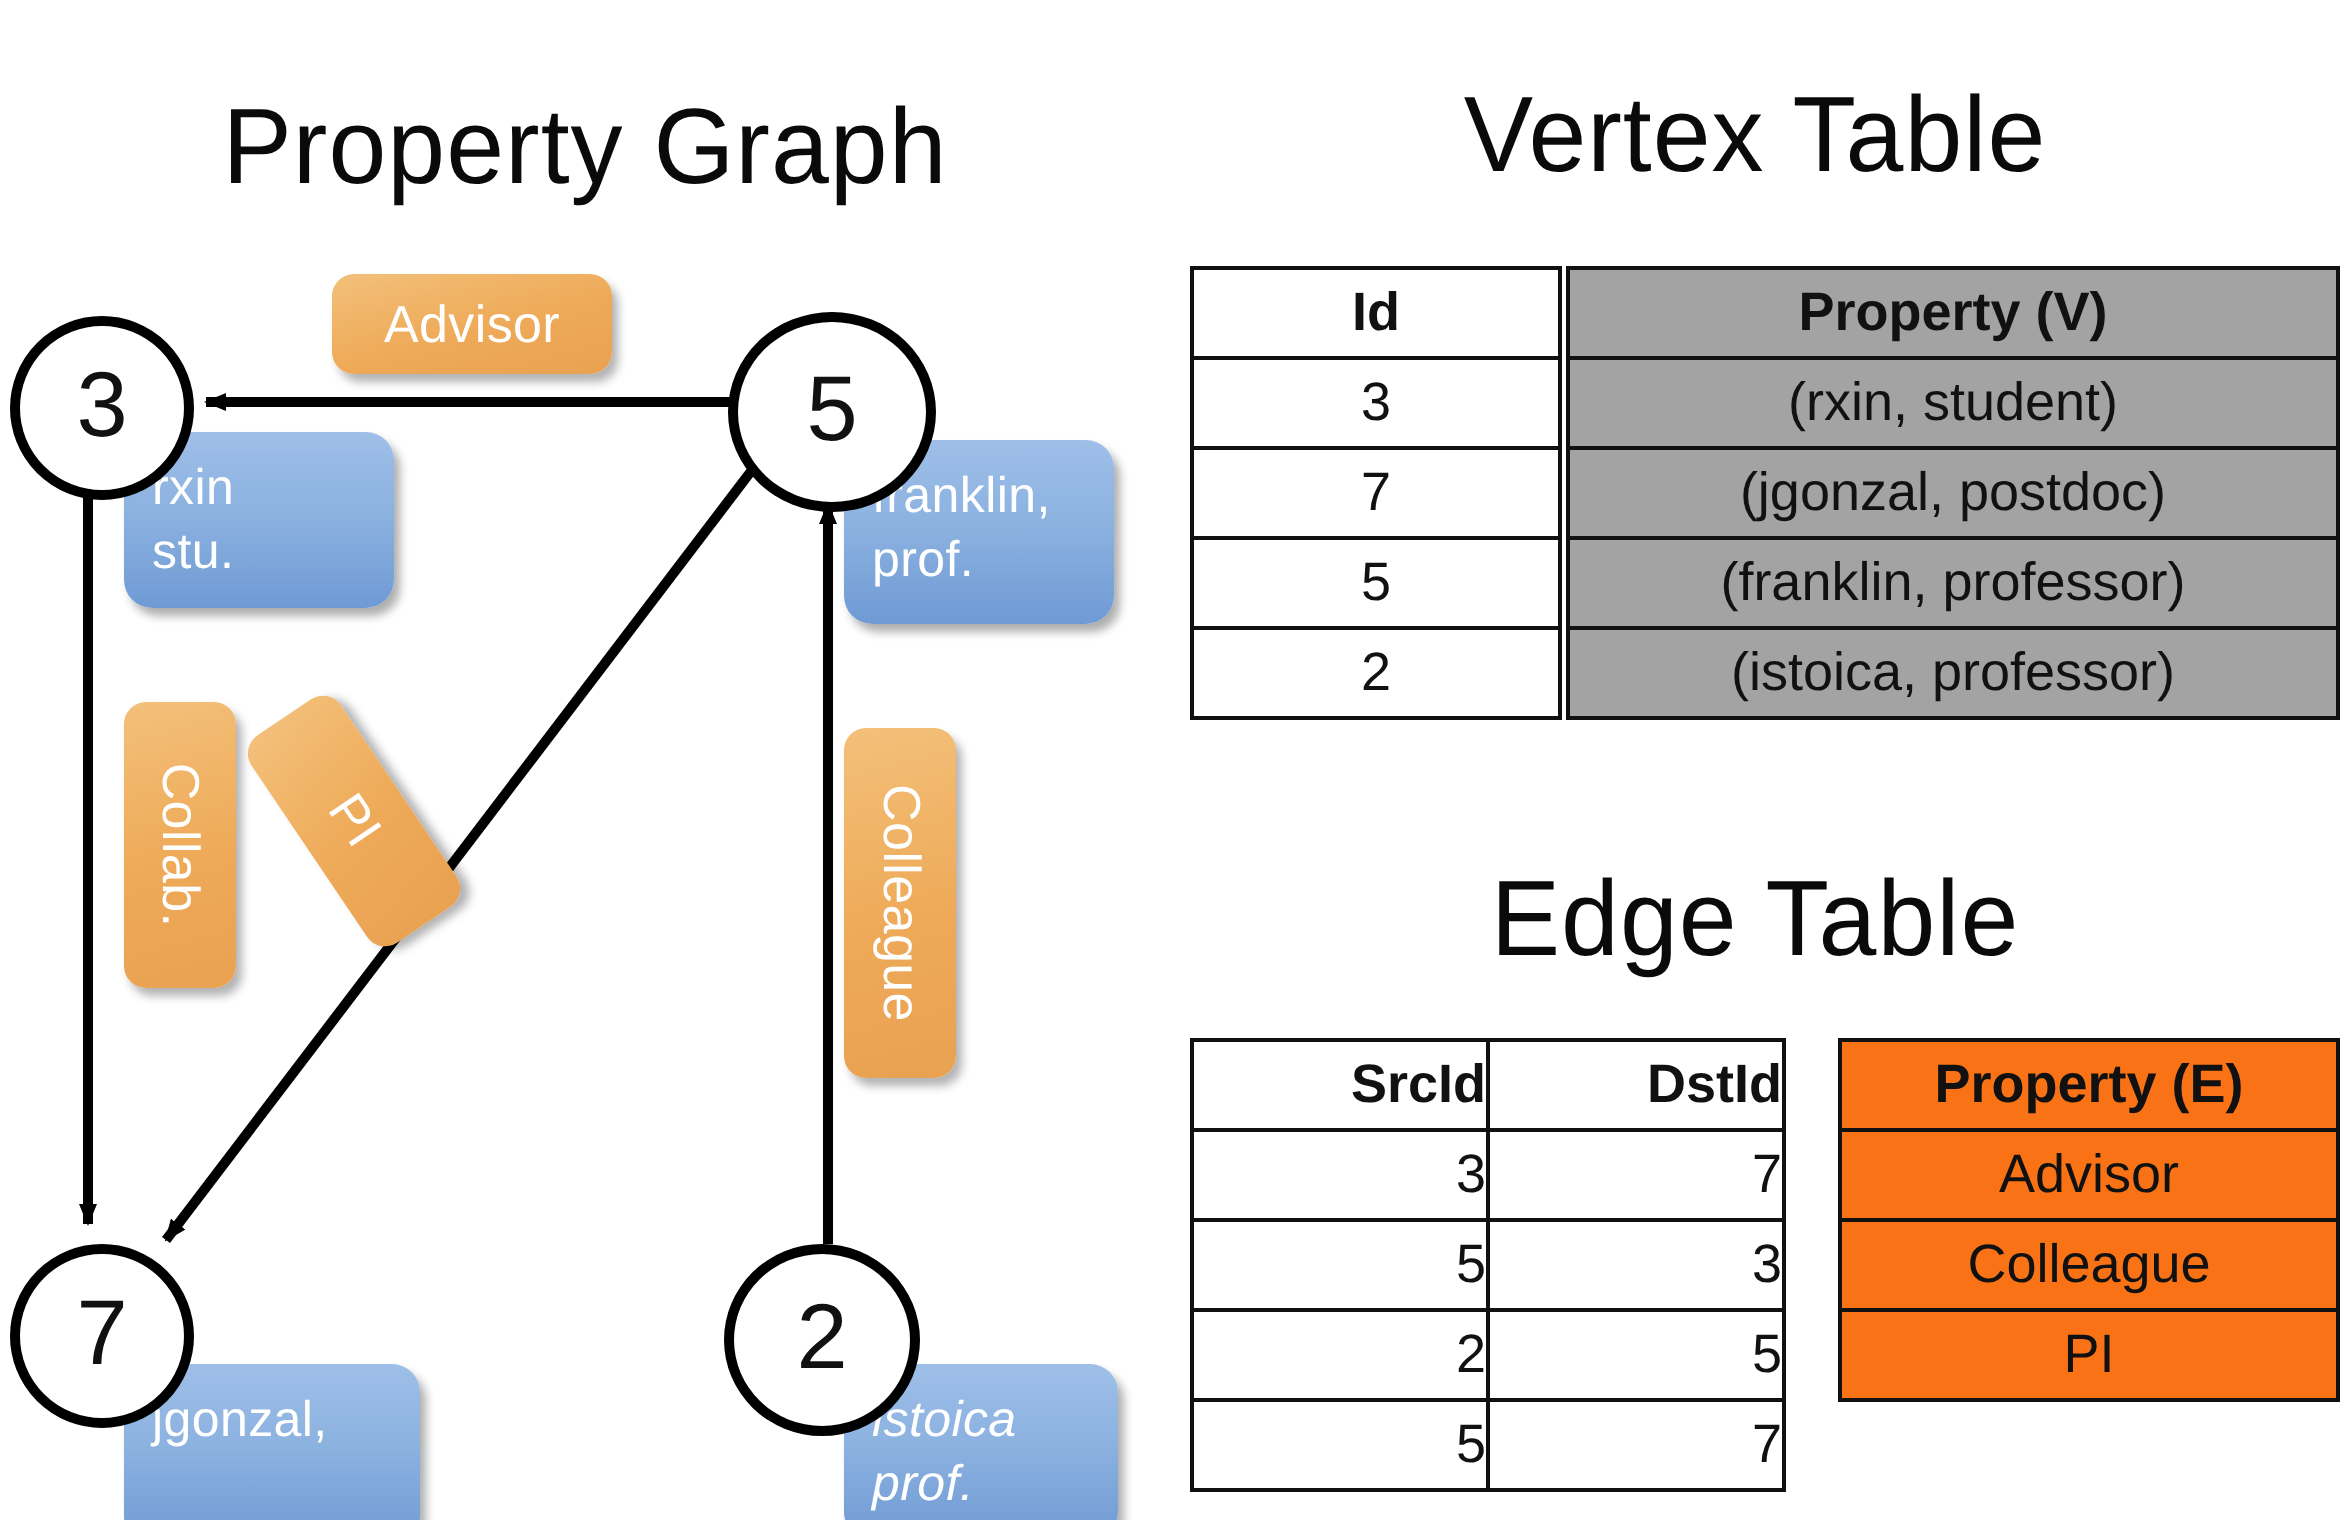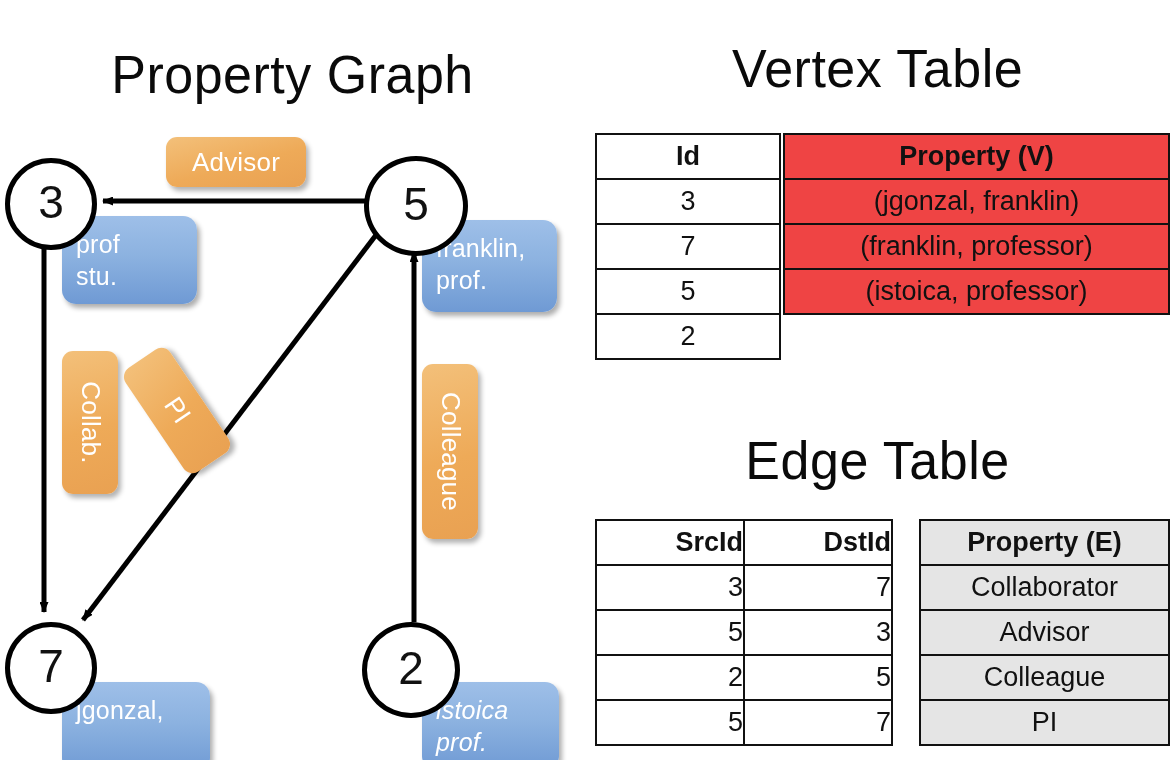--- a/index.html
+++ b/index.html
@@ -114,27 +114,27 @@
     height:45px;
     box-sizing:border-box;
     white-space:nowrap;
   }
   .tbl th{font-weight:700;font-size:27px;}
 
   #vertex-id-table{left:595px;top:103px;}
   #vertex-id-table td,#vertex-id-table th{width:184px;background:#fff;}
 
   #vertex-prop-table{left:783px;top:103px;}
-  #vertex-prop-table td,#vertex-prop-table th{width:386px;background:#ef4444;}
+  #vertex-prop-table td,#vertex-prop-table th{width:386px;background:#a3a3a3;}
 
   #edge-ids-table{left:595px;top:489px;}
   #edge-ids-table td,#edge-ids-table th{width:148px;background:#fff;text-align:right;}
 
   #edge-prop-table{left:919px;top:489px;}
-  #edge-prop-table td,#edge-prop-table th{width:250px;background:#e5e5e5;}
+  #edge-prop-table td,#edge-prop-table th{width:250px;background:#f97316;}
 
   .tbl.bordered{border:2px solid #111;}
 </style>
 </head>
 <body>
 
 <div class="stage">
 
   <div class="title" id="title-property-graph">Property Graph</div>
 
@@ -154,21 +154,21 @@
       <line x1="368" y1="171" x2="103" y2="171" stroke="#000" stroke-width="5" marker-end="url(#arrowhead)"></line>
 
       <line x1="44" y1="218" x2="44" y2="582" stroke="#000" stroke-width="5" marker-end="url(#arrowhead)"></line>
 
       <line x1="376" y1="205" x2="83" y2="590" stroke="#000" stroke-width="5" marker-end="url(#arrowhead)"></line>
 
       <line x1="414" y1="592" x2="414" y2="222" stroke="#000" stroke-width="5" marker-end="url(#arrowhead)"></line>
     </svg>
 
     <div class="vbox" id="vbox-rxin">
-      <div>prof</div>
+      <div>rxin</div>
       <div>stu.</div>
     </div>
     <div class="vbox" id="vbox-franklin">
       <div>franklin,</div>
       <div>prof.</div>
     </div>
     <div class="vbox" id="vbox-jgonzal">
       <div>jgonzal,</div>
     </div>
     <div class="vbox" id="vbox-istoica">
@@ -223,21 +223,24 @@
       </tr>
     </tbody>
   </table>
 
   <table class="tbl bordered" id="vertex-prop-table">
     <tbody>
       <tr>
         <th>Property (V)</th>
       </tr>
       <tr>
-        <td>(jgonzal, franklin)</td>
+        <td>(rxin, student)</td>
+      </tr>
+      <tr>
+        <td>(jgonzal, postdoc)</td>
       </tr>
       <tr>
         <td>(franklin, professor)</td>
       </tr>
       <tr>
         <td>(istoica, professor)</td>
       </tr>
     </tbody>
   </table>
 
@@ -265,23 +268,20 @@
       </tr>
     </tbody>
   </table>
 
   <table class="tbl bordered" id="edge-prop-table">
     <tbody>
       <tr>
         <th>Property (E)</th>
       </tr>
       <tr>
-        <td>Collaborator</td>
-      </tr>
-      <tr>
         <td>Advisor</td>
       </tr>
       <tr>
         <td>Colleague</td>
       </tr>
       <tr>
         <td>PI</td>
       </tr>
     </tbody>
   </table>

